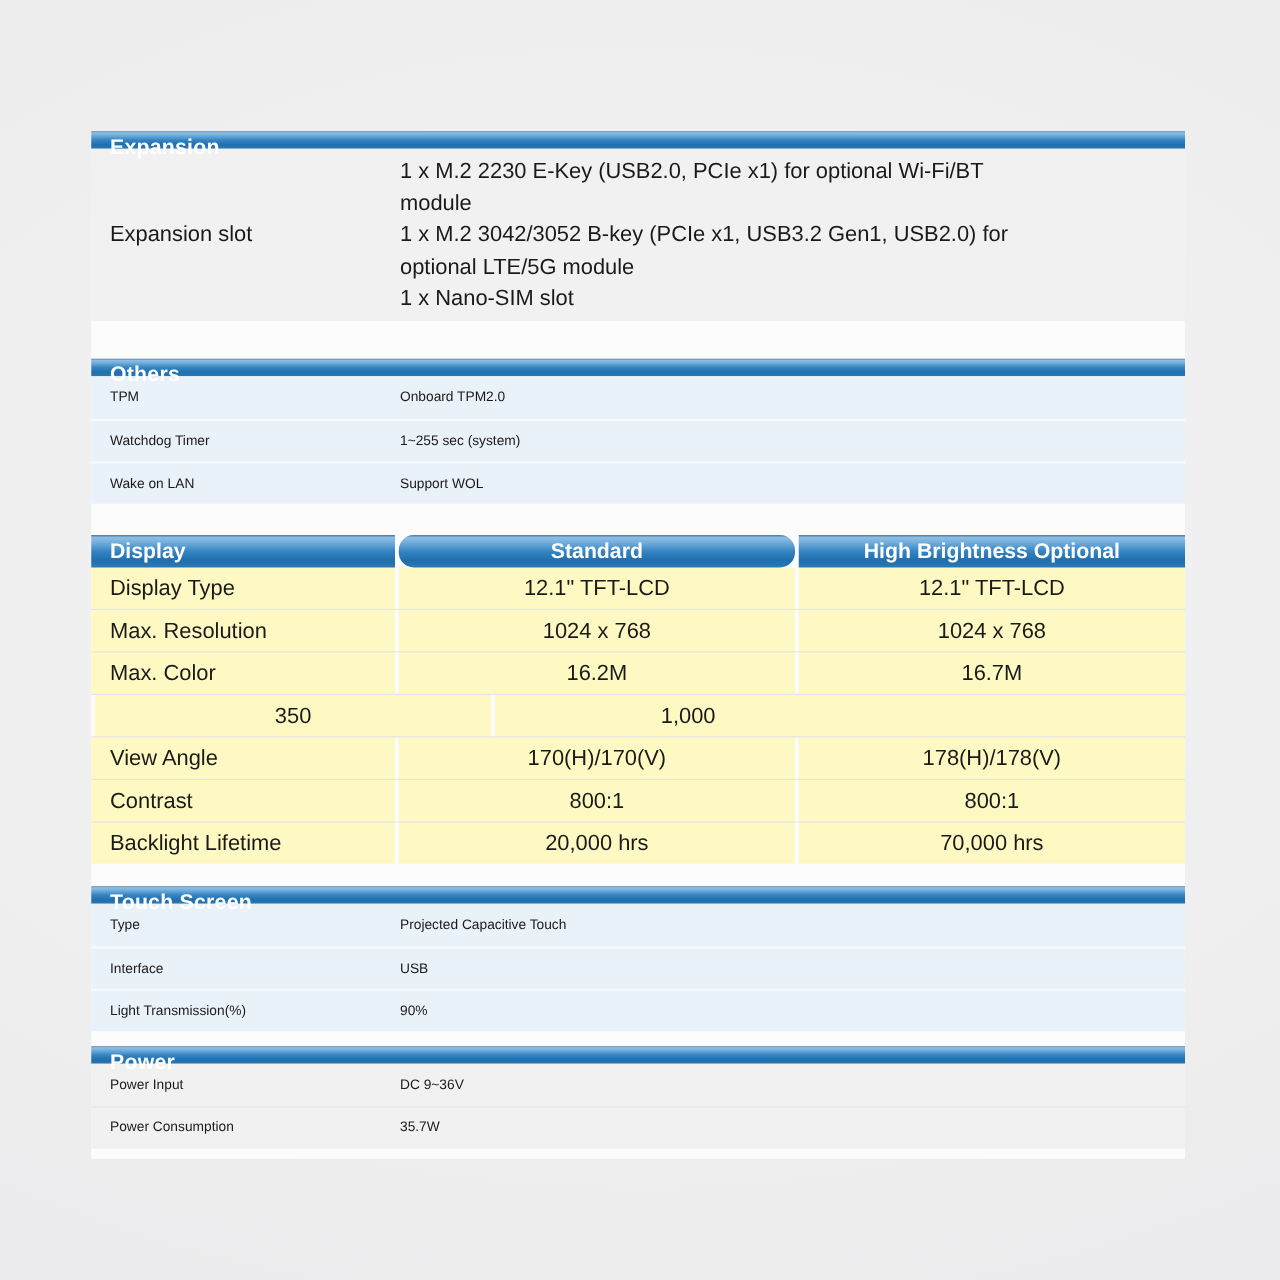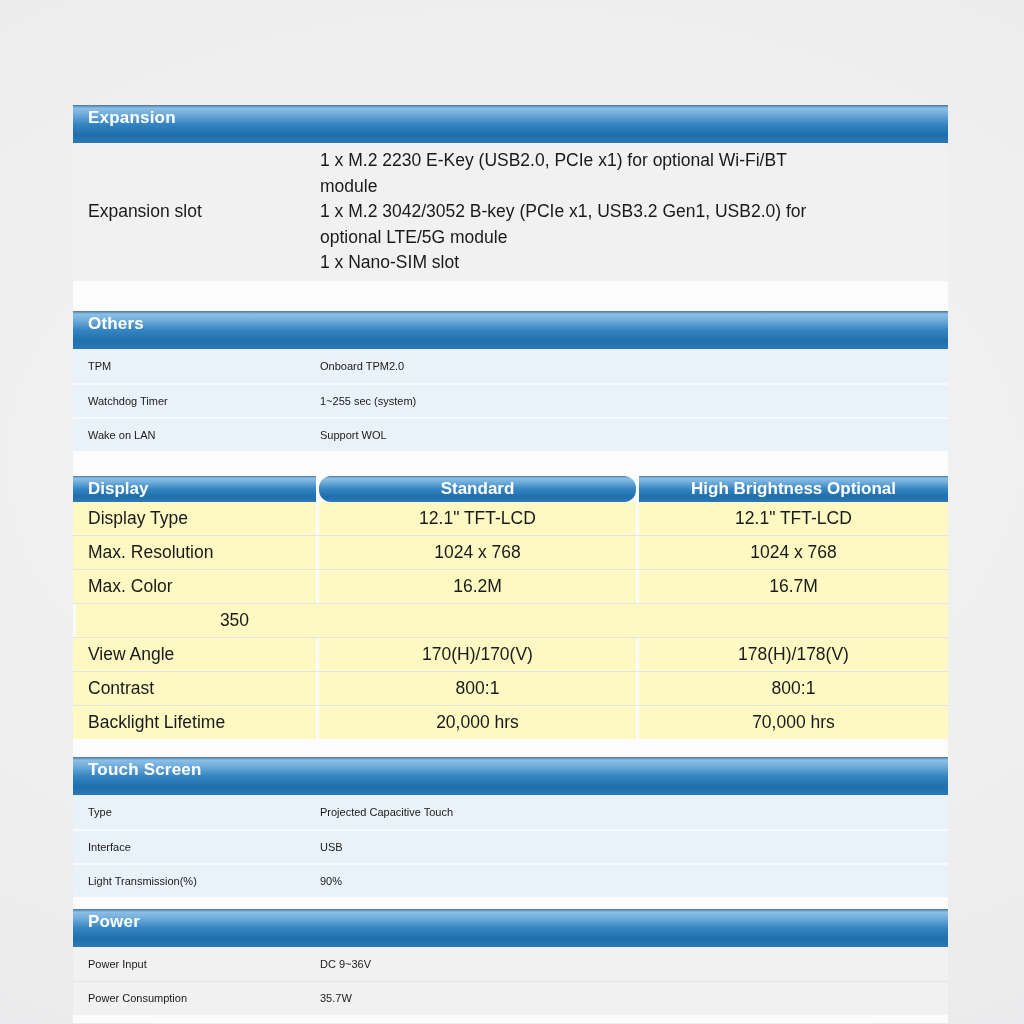--- a/index.html
+++ b/index.html
@@ -8,21 +8,21 @@
     font-family:"Liberation Sans","DejaVu Sans",sans-serif;
     background:radial-gradient(ellipse 130% 85% at 50% 45%, #f4f4f6 0%, #eeeeef 55%, #e7e7ea 100%);
     color:#1a1a1a;
   }
   .spec {
     position:absolute; left:73px; top:105px; width:875px;
     background:#fcfcfd; padding-bottom:8px;
   }
   .section { background:#fcfcfd; }
   .sec-header {
-    height:38px; line-height:26px;
+    height:14px; line-height:26px;
     background:linear-gradient(180deg,#47759f 0%,#8cbfe6 8%,#75afdc 22%,#3585c2 50%,#1f6fae 78%,#2b79b4 100%);
     color:#ffffff; font-weight:bold; font-size:17px;
     padding-left:15px; letter-spacing:.2px;
   }
   .mb1 { margin-bottom:30px; } .mb2 { margin-bottom:25px; }
   .mb3 { margin-bottom:18px; } .mb4 { margin-bottom:12px; }
 
   .kv-row { display:flex; align-items:center; height:34px; font-size:11px; }
   .kv-label { width:247px; padding-left:15px; flex:none; }
   .kv-value { flex:1; padding-right:12px; }
@@ -102,20 +102,21 @@
       <div class="td td1">1024 x 768</div>
       <div class="td td2">1024 x 768</div>
     </div>
     <div class="trow">
       <div class="td td0">Max. Color</div>
       <div class="td td1">16.2M</div>
       <div class="td td2">16.7M</div>
     </div>
     <div class="trow">
       <div class="td td1">350</div>
+      <div class="td td2">1,000</div>
     </div>
     <div class="trow">
       <div class="td td0">View Angle</div>
       <div class="td td1">170(H)/170(V)</div>
       <div class="td td2">178(H)/178(V)</div>
     </div>
     <div class="trow">
       <div class="td td0">Contrast</div>
       <div class="td td1">800:1</div>
       <div class="td td2">800:1</div>

